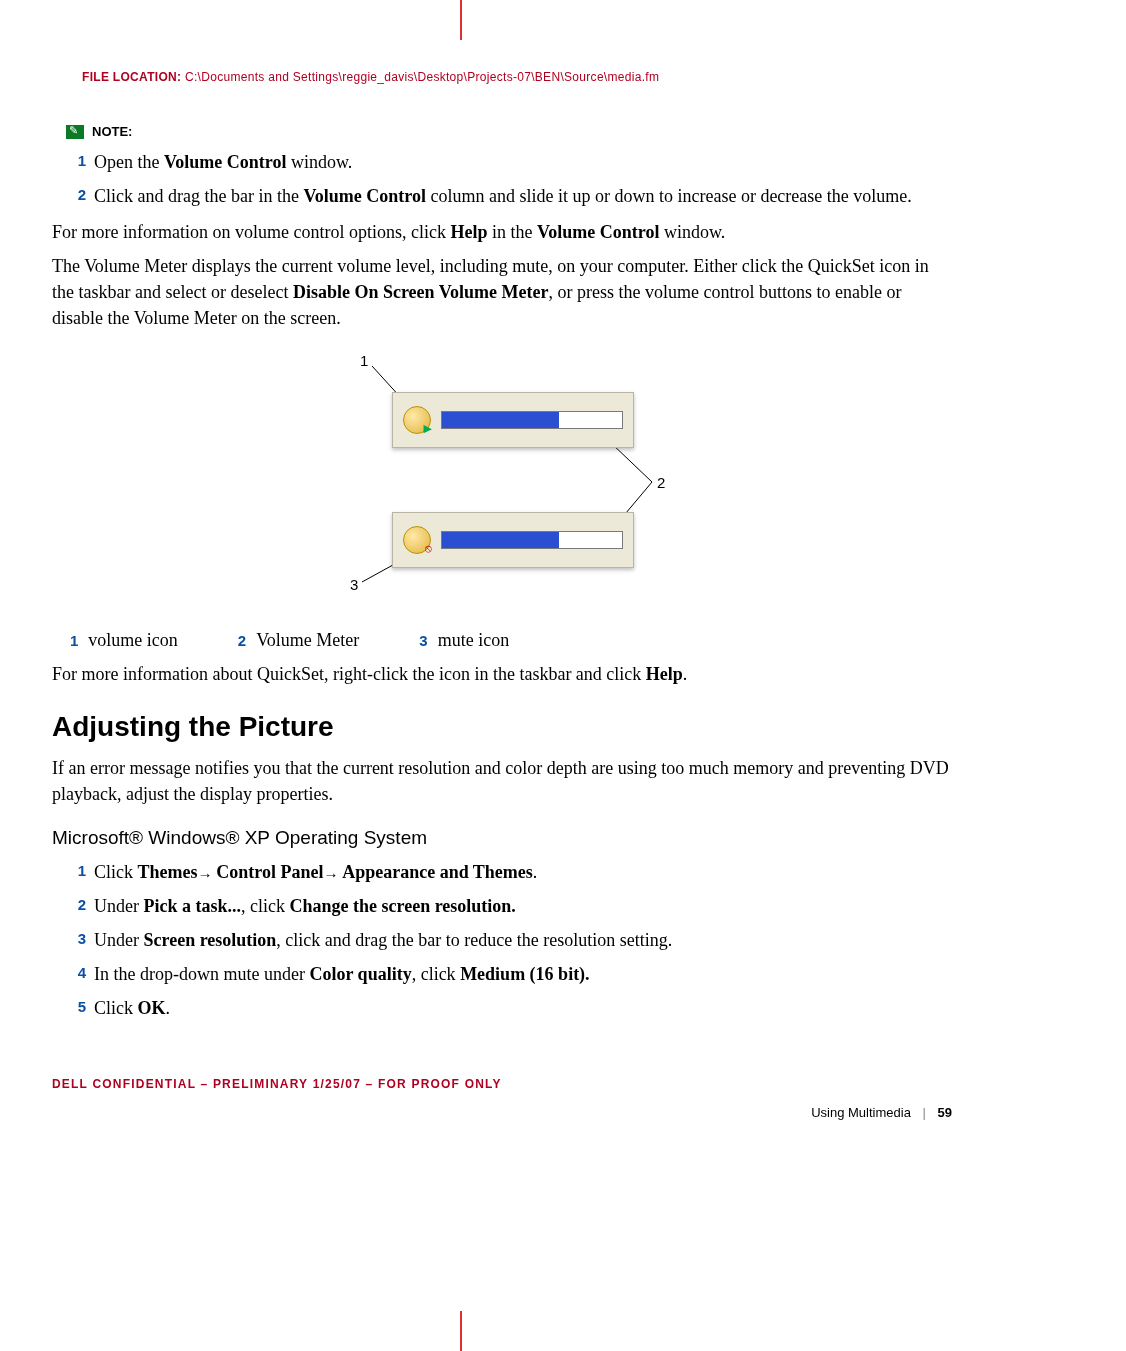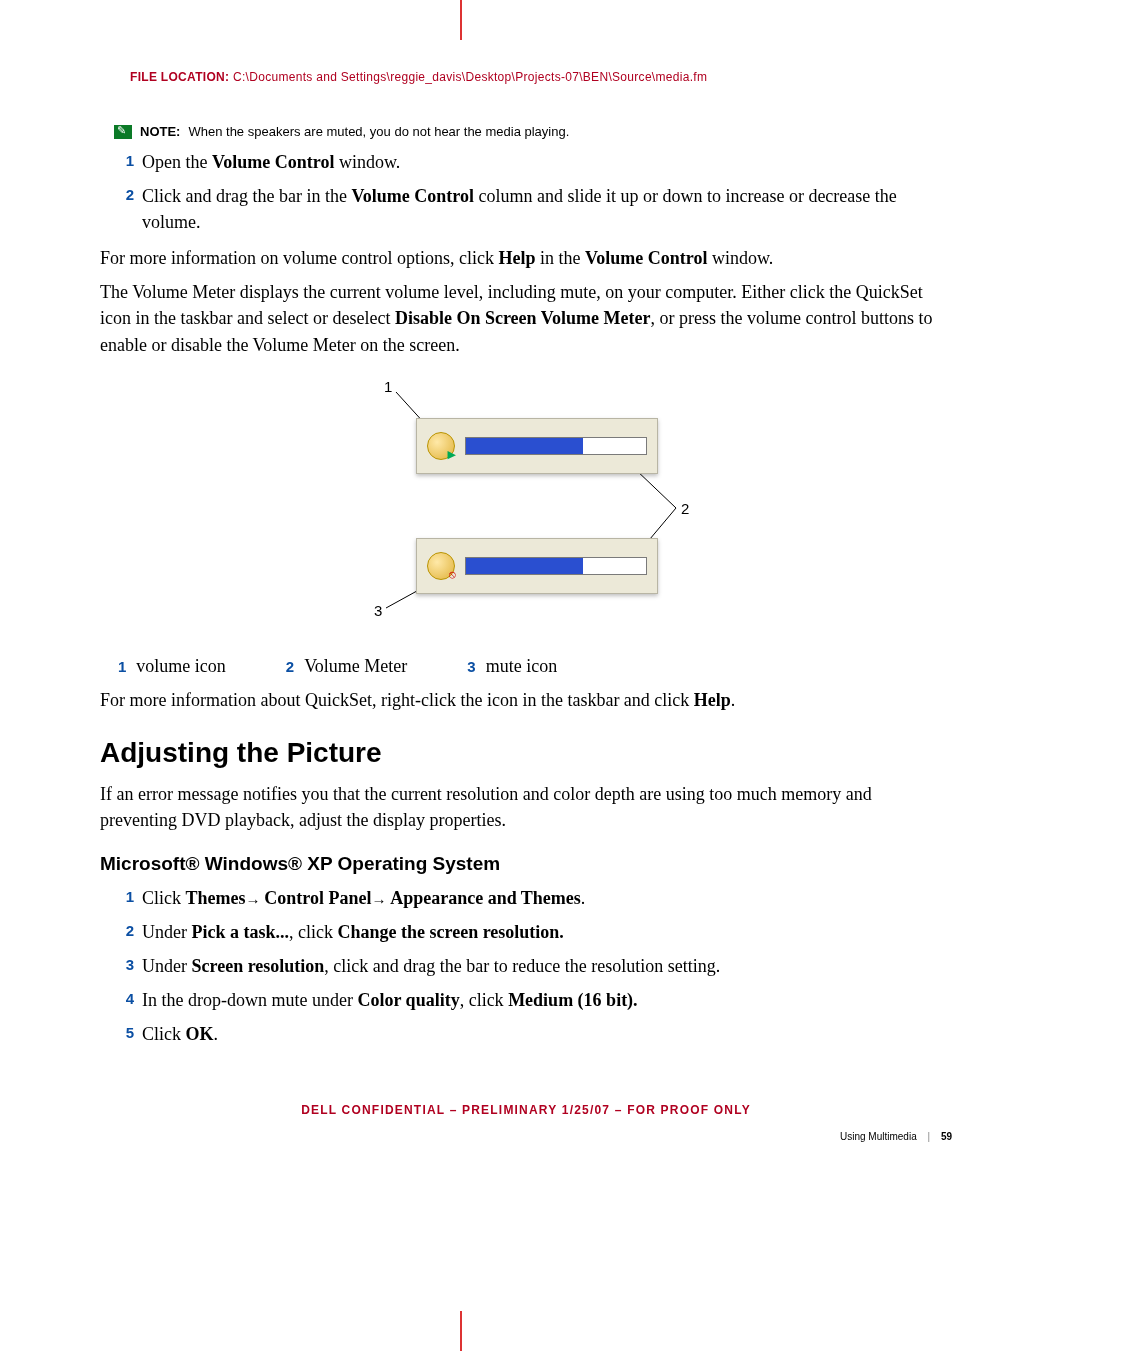--- a/index.html
+++ b/index.html
@@ -8,21 +8,21 @@
     background: #fff;
     font-family: Georgia, 'Times New Roman', serif;
     color: #000;
     width: 1126px;
   }
   .page {
     position: relative;
     width: 1052px;
     height: 1351px;
     box-sizing: border-box;
-    padding: 70px 100px 50px 100px;
+    padding: 70px 100px 50px 52px;
   }
   .crop-top {
     position: absolute;
     left: 460px;
     top: 0;
     width: 2px;
     height: 40px;
     background: #d33;
   }
   .crop-bottom {
@@ -162,36 +162,36 @@
   }
   .legend-item { display: flex; align-items: baseline; gap: 10px; }
   .legend-num {
     font-family: Arial, Helvetica, sans-serif;
     font-weight: 700;
     color: #0b4fa3;
     font-size: 15px;
   }
   h2.sub {
     font-family: Arial, Helvetica, sans-serif;
-    font-weight: 700;
+    font-weight: 400;
     font-size: 19px;
     margin: 20px 0 10px 0;
   }
   .confidential {
     font-family: Arial, Helvetica, sans-serif;
     font-size: 12px;
     letter-spacing: 1.2px;
     font-weight: 700;
     color: #b00020;
-    text-align: center;
+    text-align: left;
     margin-top: 56px;
   }
   .footer {
     font-family: Arial, Helvetica, sans-serif;
-    font-size: 10px;
+    font-size: 13px;
     text-align: right;
     margin-top: 14px;
   }
   .footer .page-num { font-weight: 700; }
   .sep { margin: 0 8px; color: #888; }
   .arrow { font-size: 15px; }
 </style>
 </head>
 <body>
 
@@ -201,21 +201,20 @@
 
   <div class="file-location">
     <span class="label">FILE LOCATION:</span>
     <span>C:\Documents and Settings\reggie_davis\Desktop\Projects-07\BEN\Source\media.fm</span>
   </div>
 
 
   <div class="note-row">
     <span class="note-icon"></span>
     <span class="note-label">NOTE:</span>
-    <span>When the speakers are muted, you do not hear the media playing.</span>
   </div>
 
   <ol class="steps">
     <li>
       <span>Open the </span><span class="bold-sans">Volume Control</span><span> window.</span>
     </li>
     <li>
       <span>Click and drag the bar in the </span><span class="bold-sans">Volume Control</span><span> column and slide it up or down to increase or decrease the volume.</span>
     </li>
   </ol>

